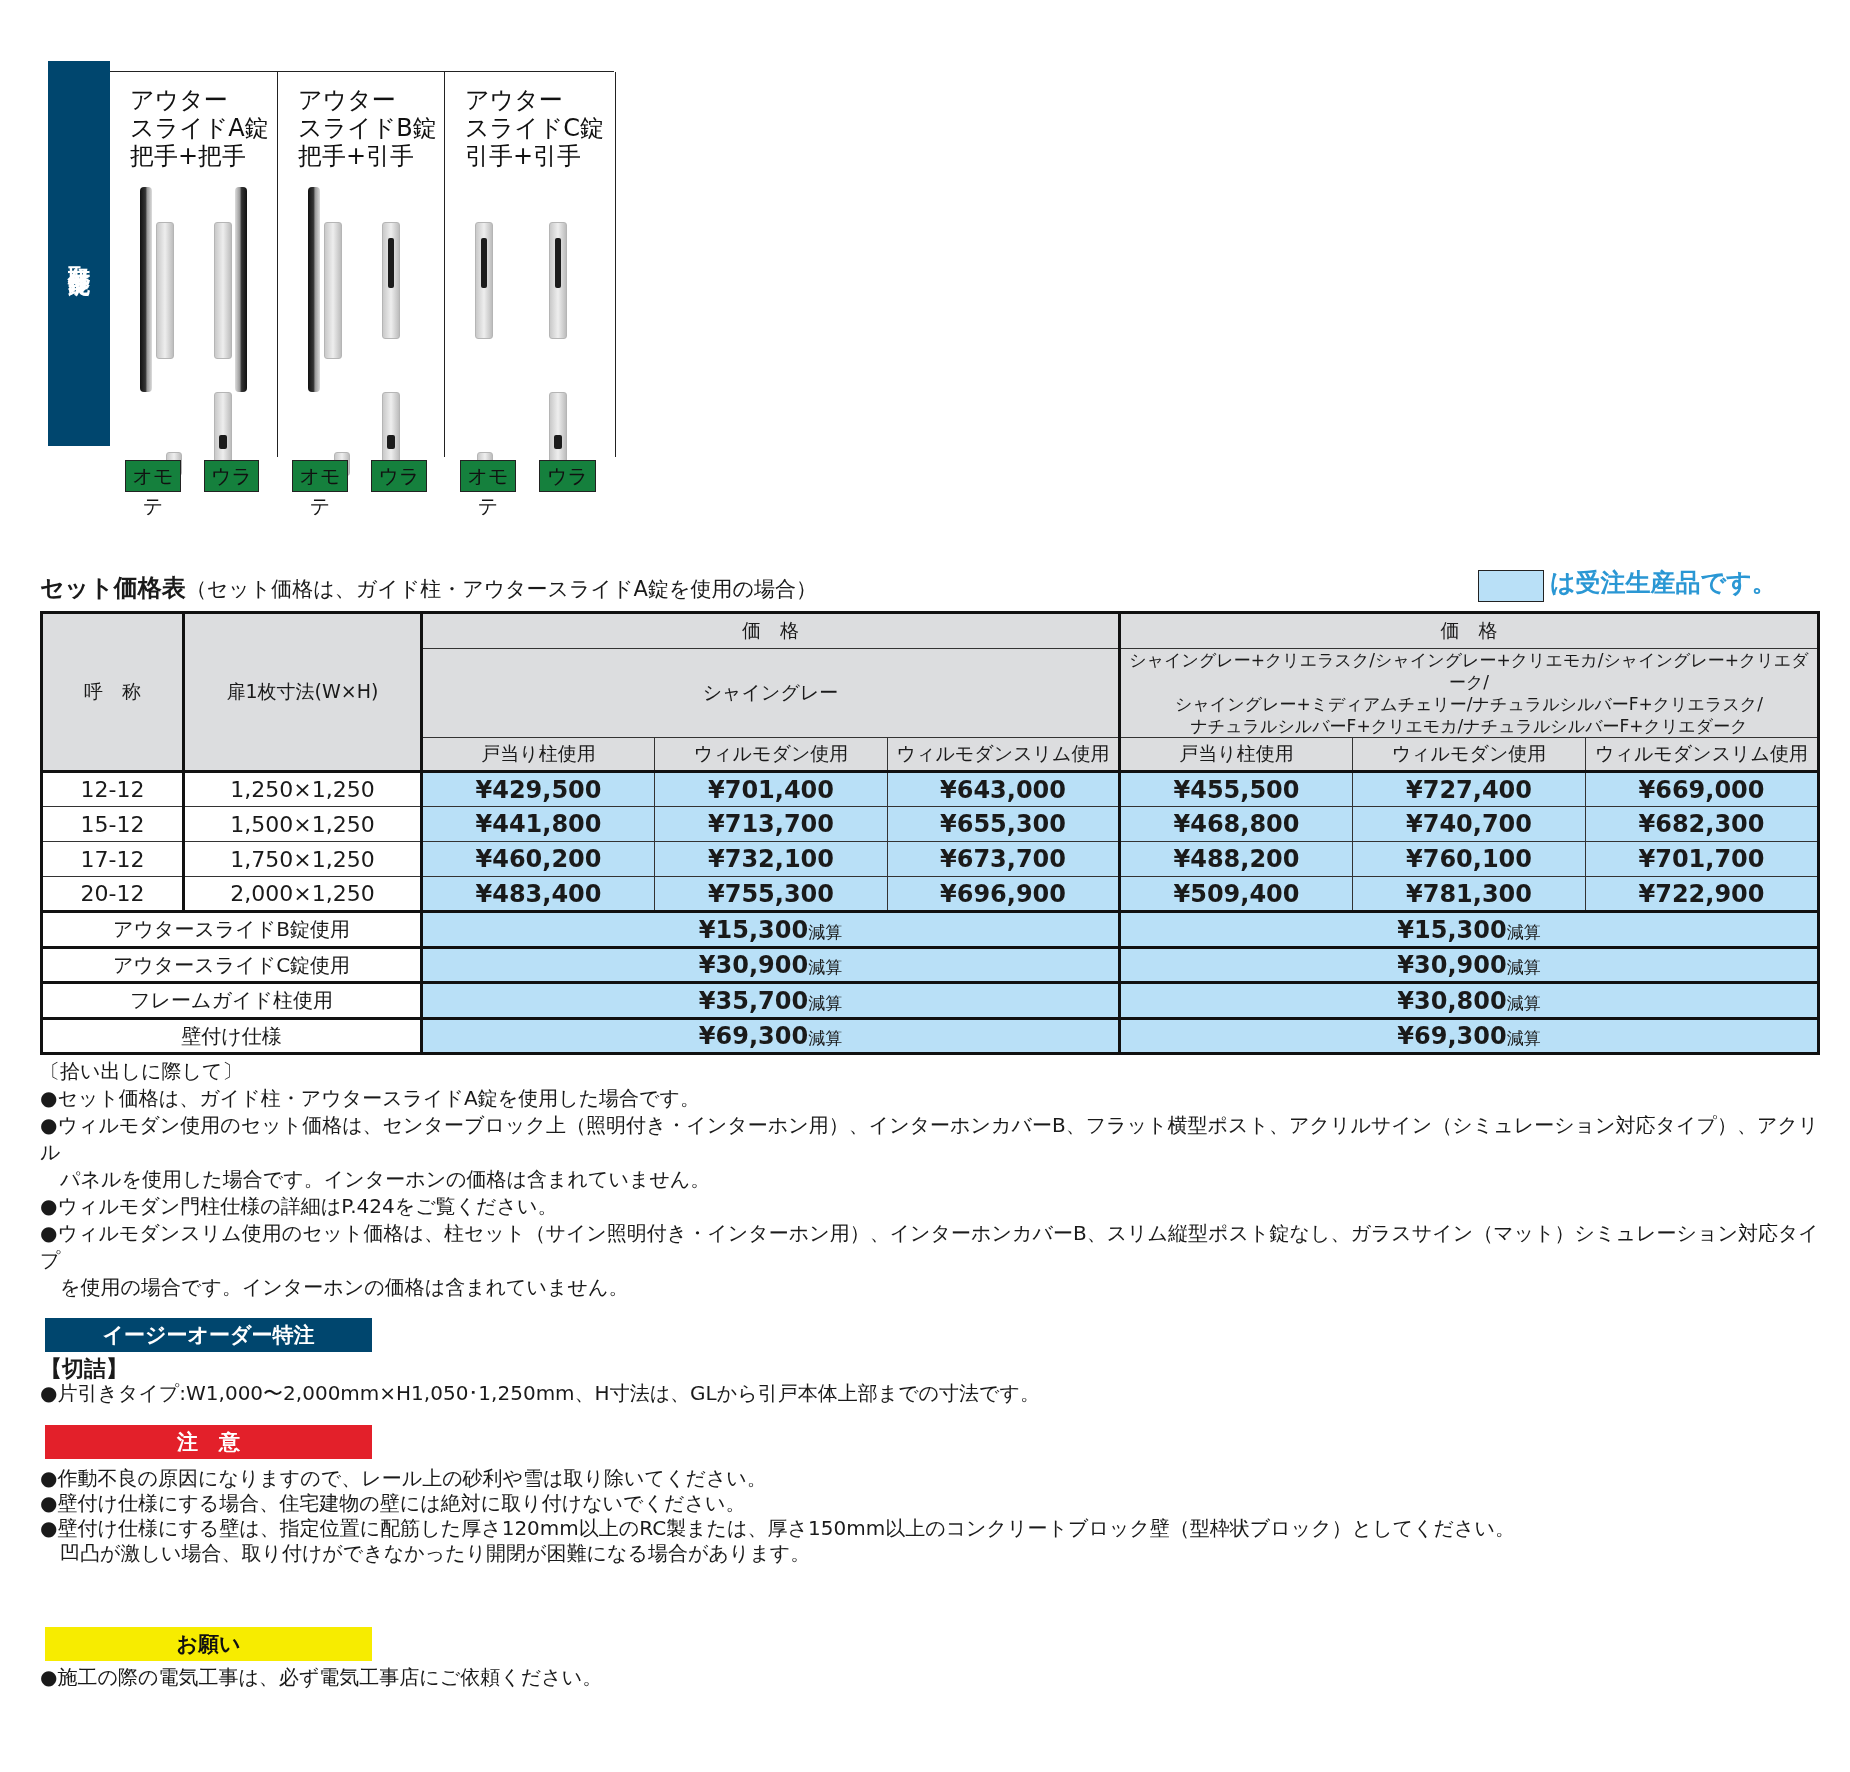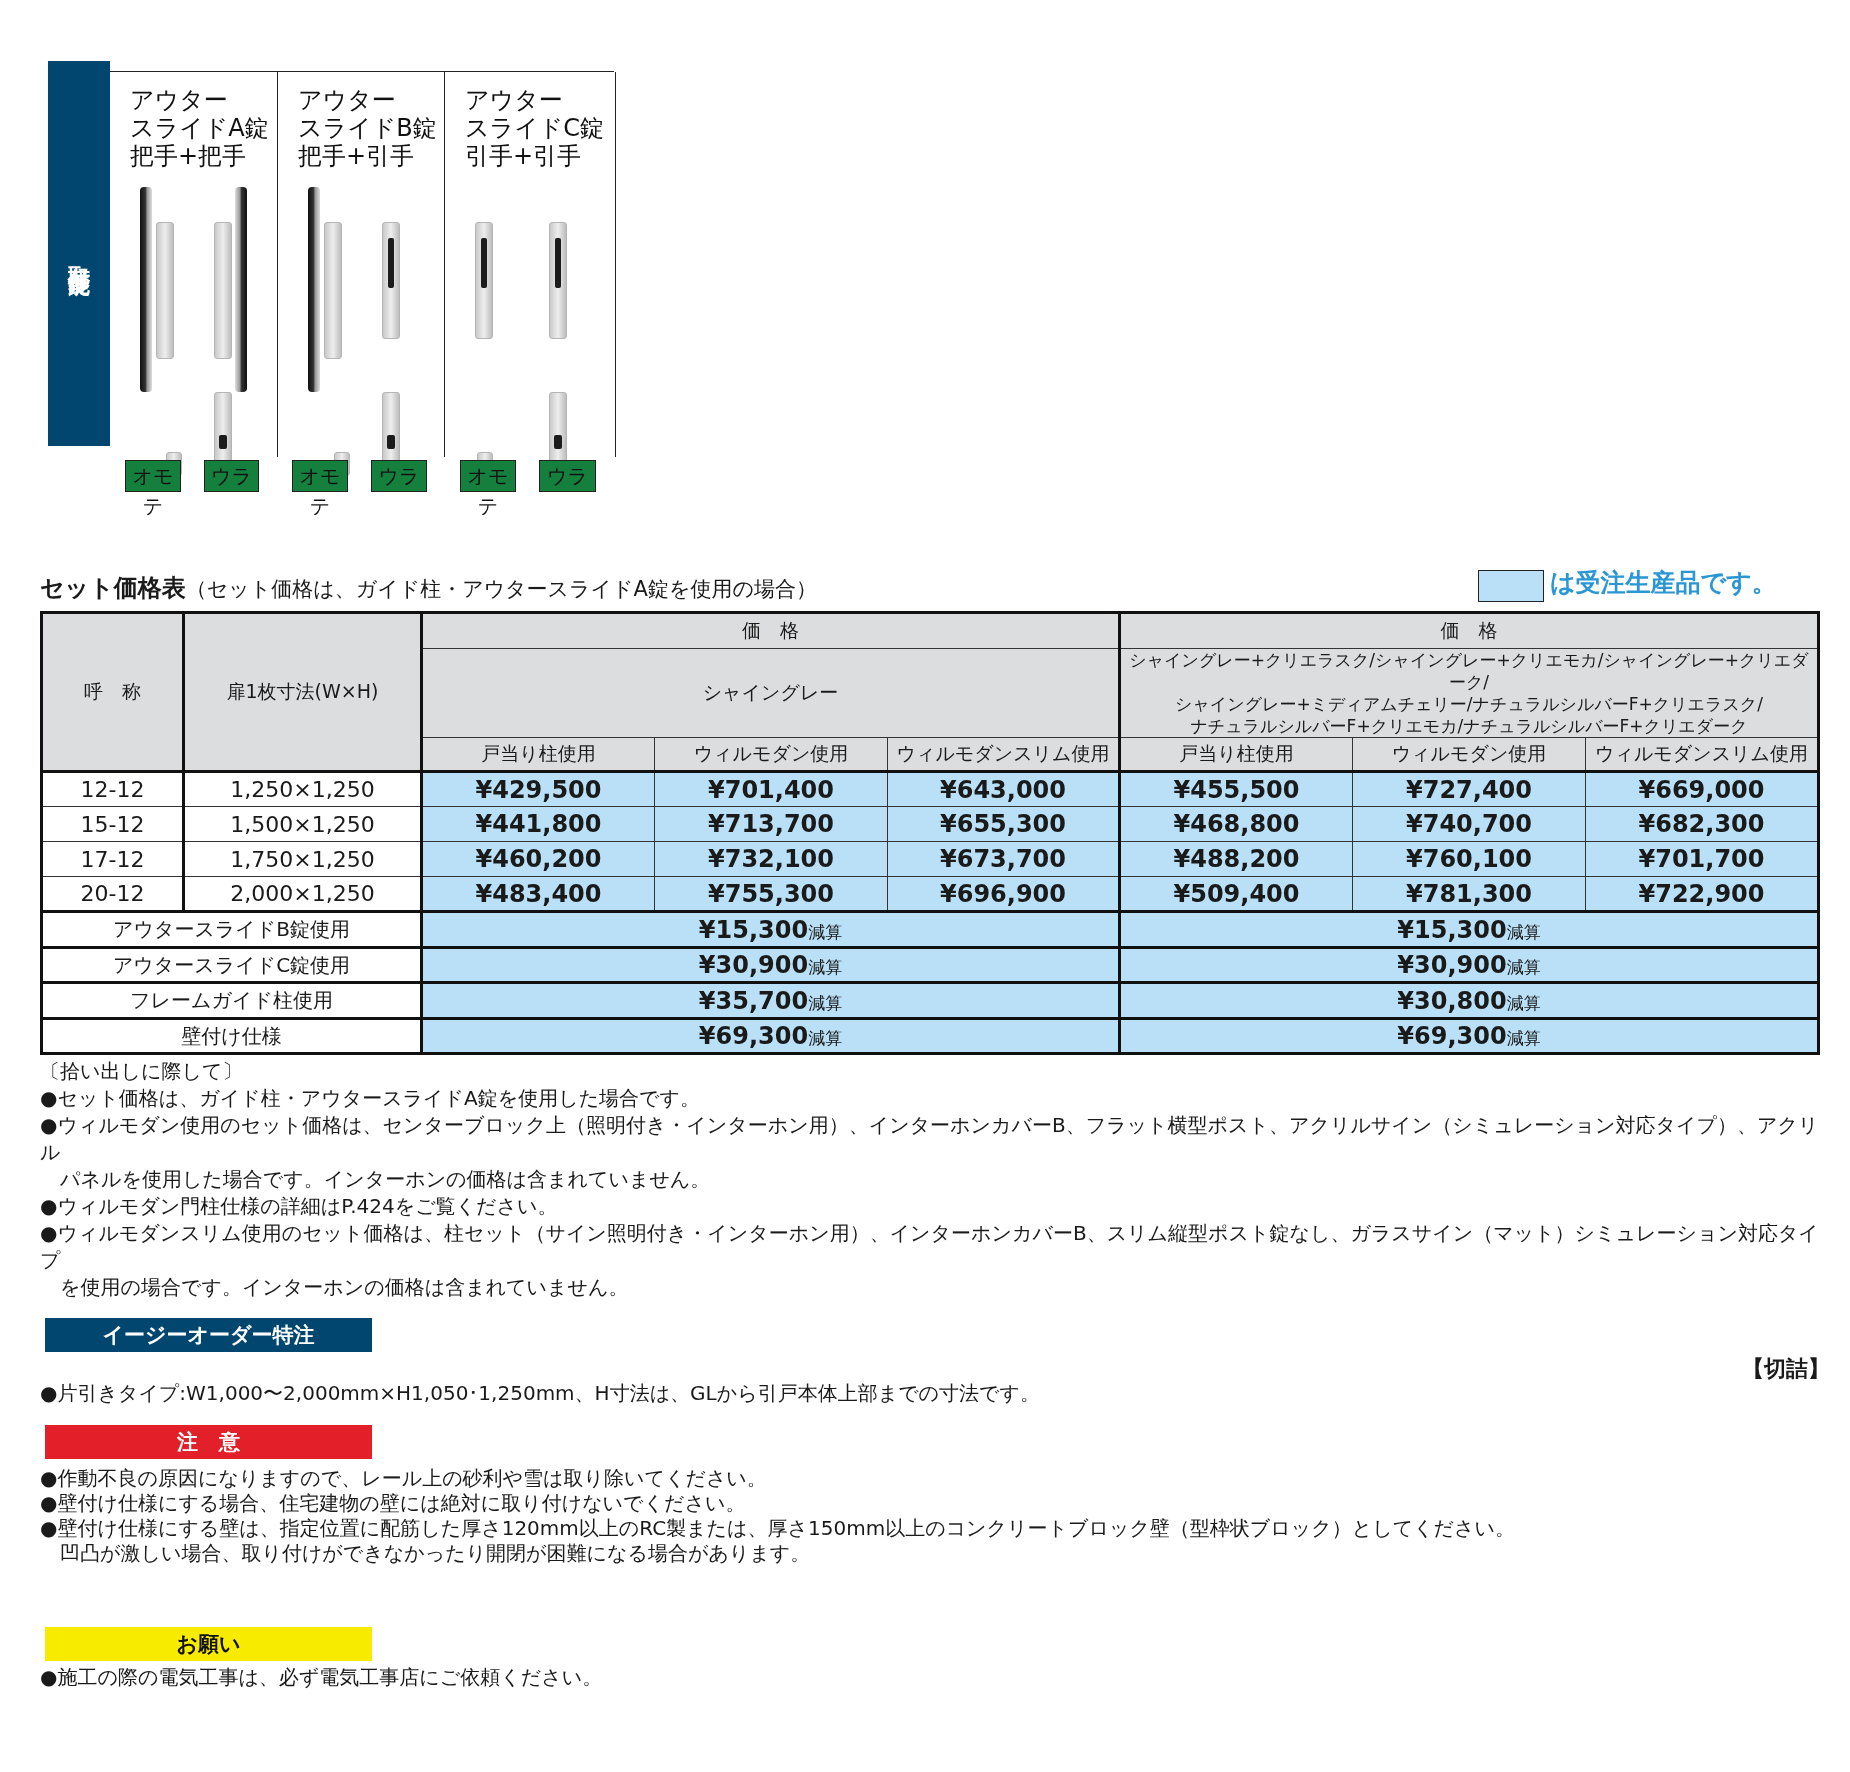--- a/index.html
+++ b/index.html
@@ -41,21 +41,21 @@
   .notes p{margin:0;}
   .notes .ind{padding-left:20px;}
   .sec-bar{position:absolute;left:45px;width:327px;height:34px;font-size:21px;font-weight:bold;
     line-height:34px;text-align:center;}
   .sec-blue{background:#00466e;color:#fff;}
   .sec-red{background:#e3202a;color:#fff;}
   .sec-yellow{background:#f7ec00;color:#111;}
   .para{position:absolute;left:40px;font-size:20px;line-height:25px;width:1790px;}
   .para p{margin:0;}
   .para .ind{padding-left:20px;}
-  .para .sub{font-size:22px;font-weight:bold;text-align:right;}
+  .para .sub{font-size:22px;font-weight:bold;}
 </style>
 </head>
 <body>
 
 <div class="abs lock-side">
   <span>取付可能錠</span>
 </div>
 <div class="abs lock-frame">
 
   <div class="lock-col" style="left:0;width:167px;">

